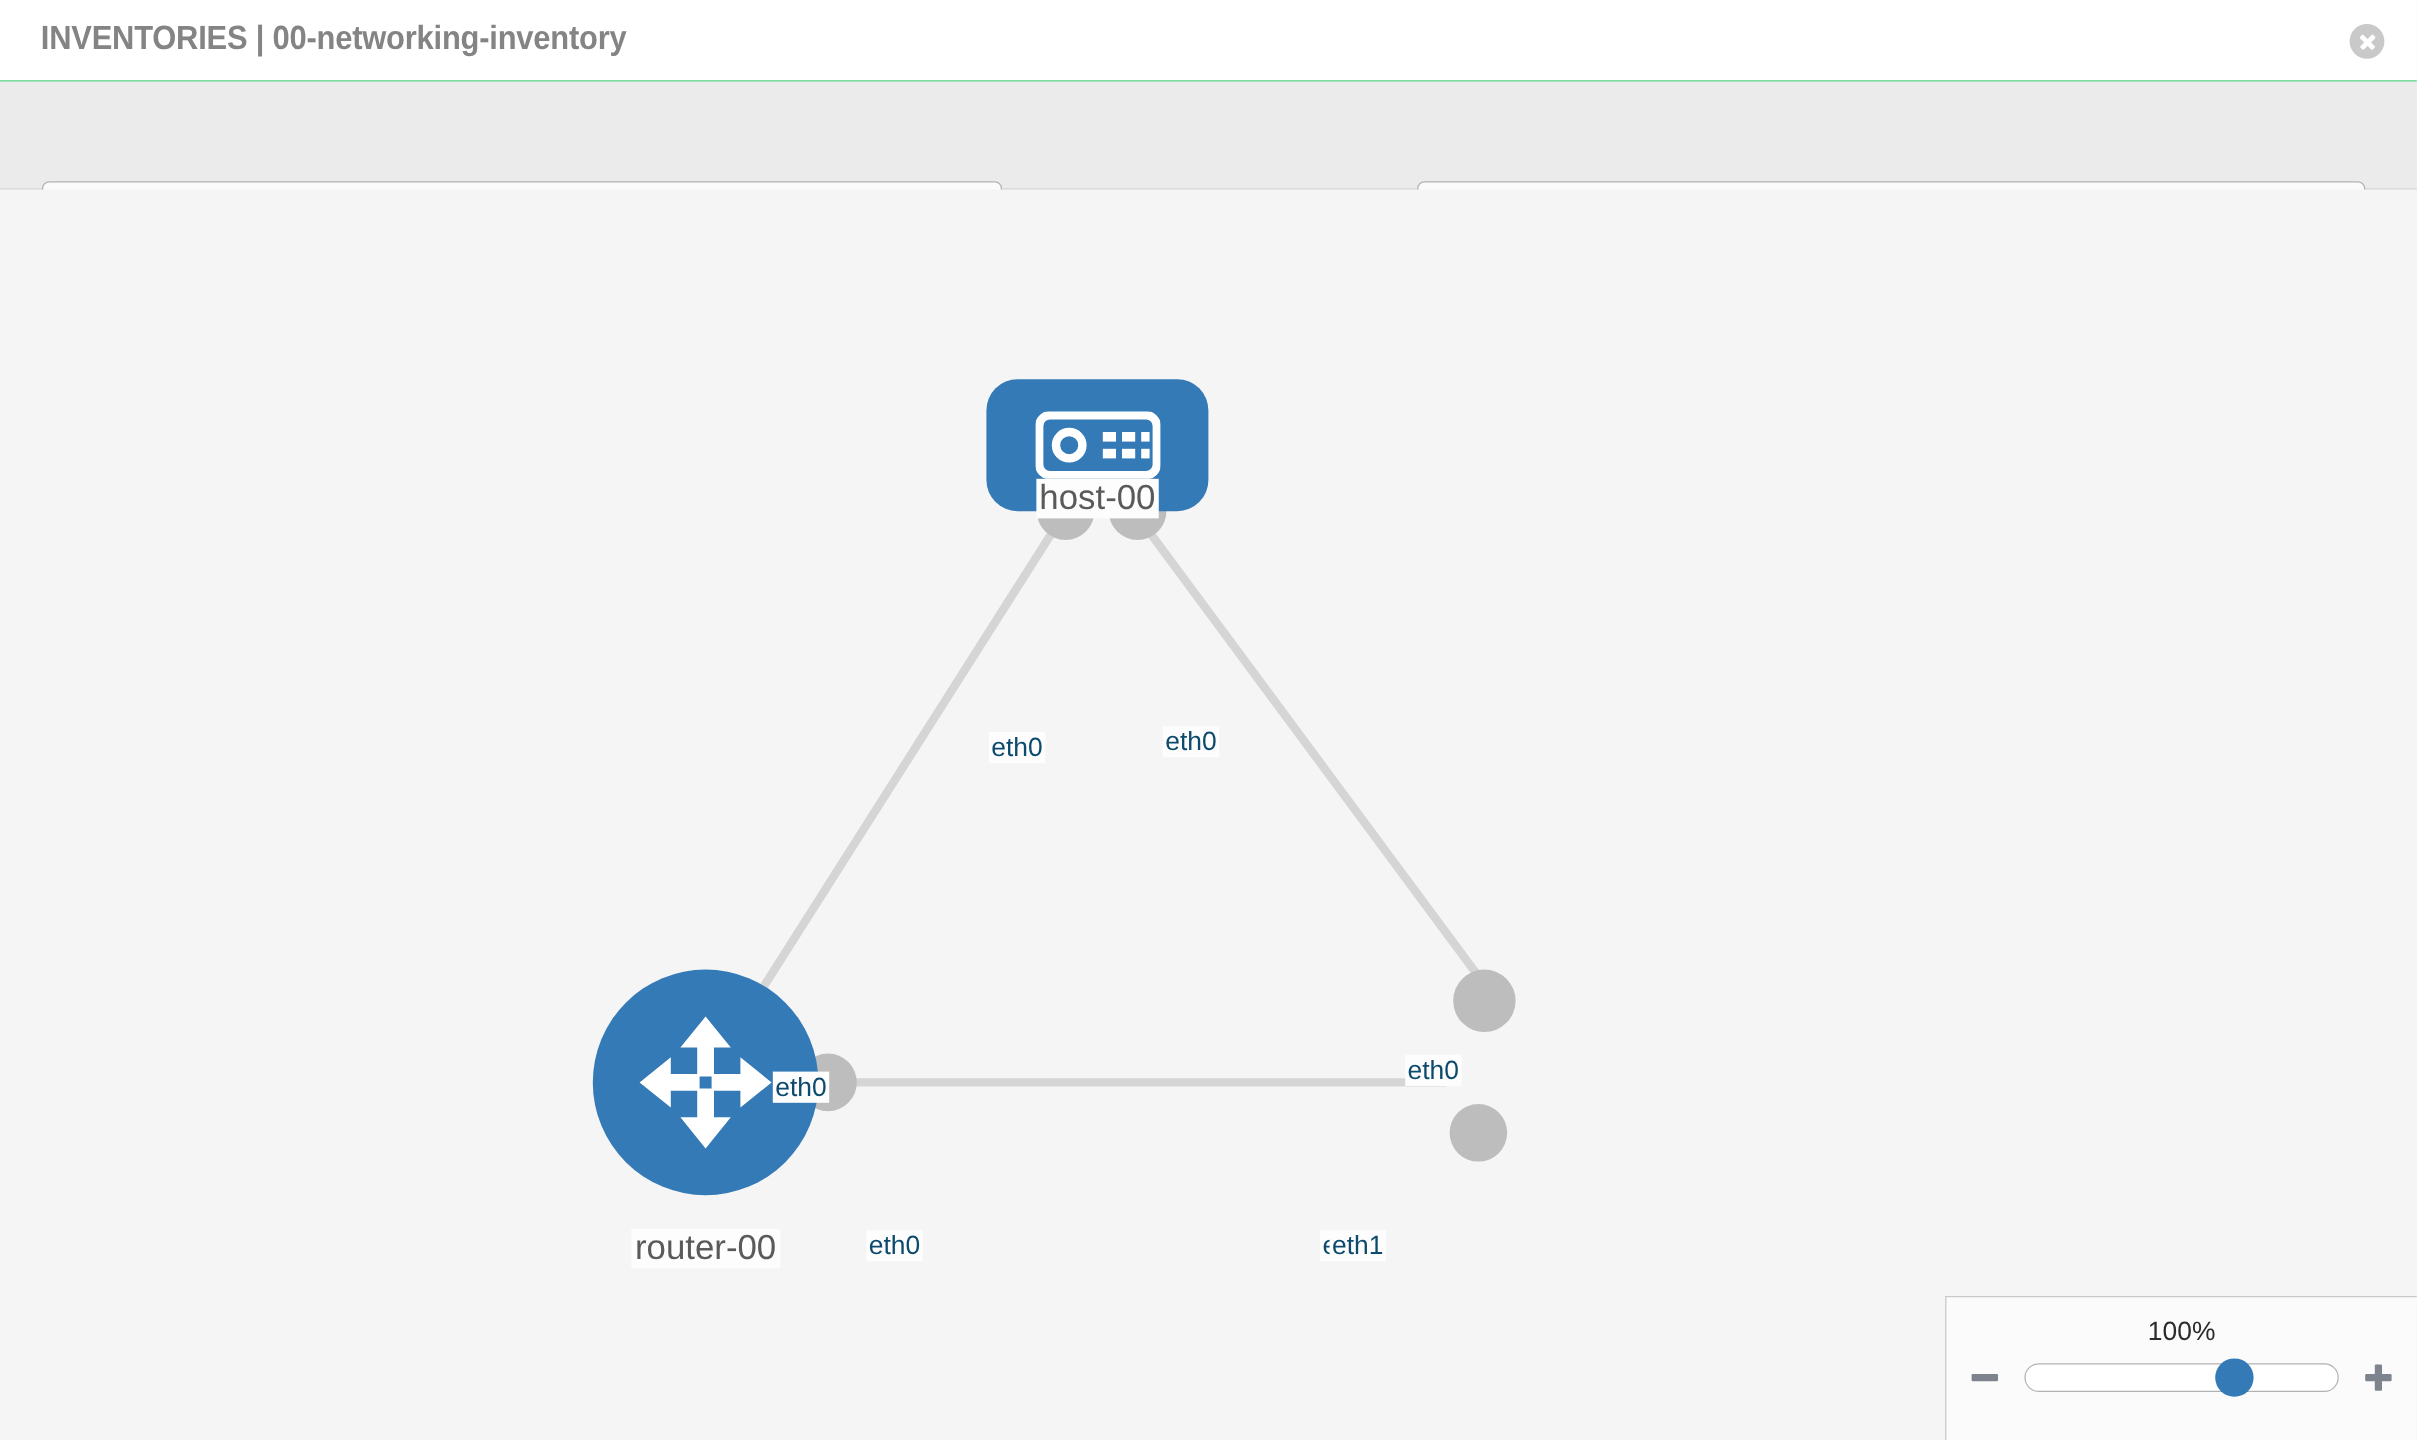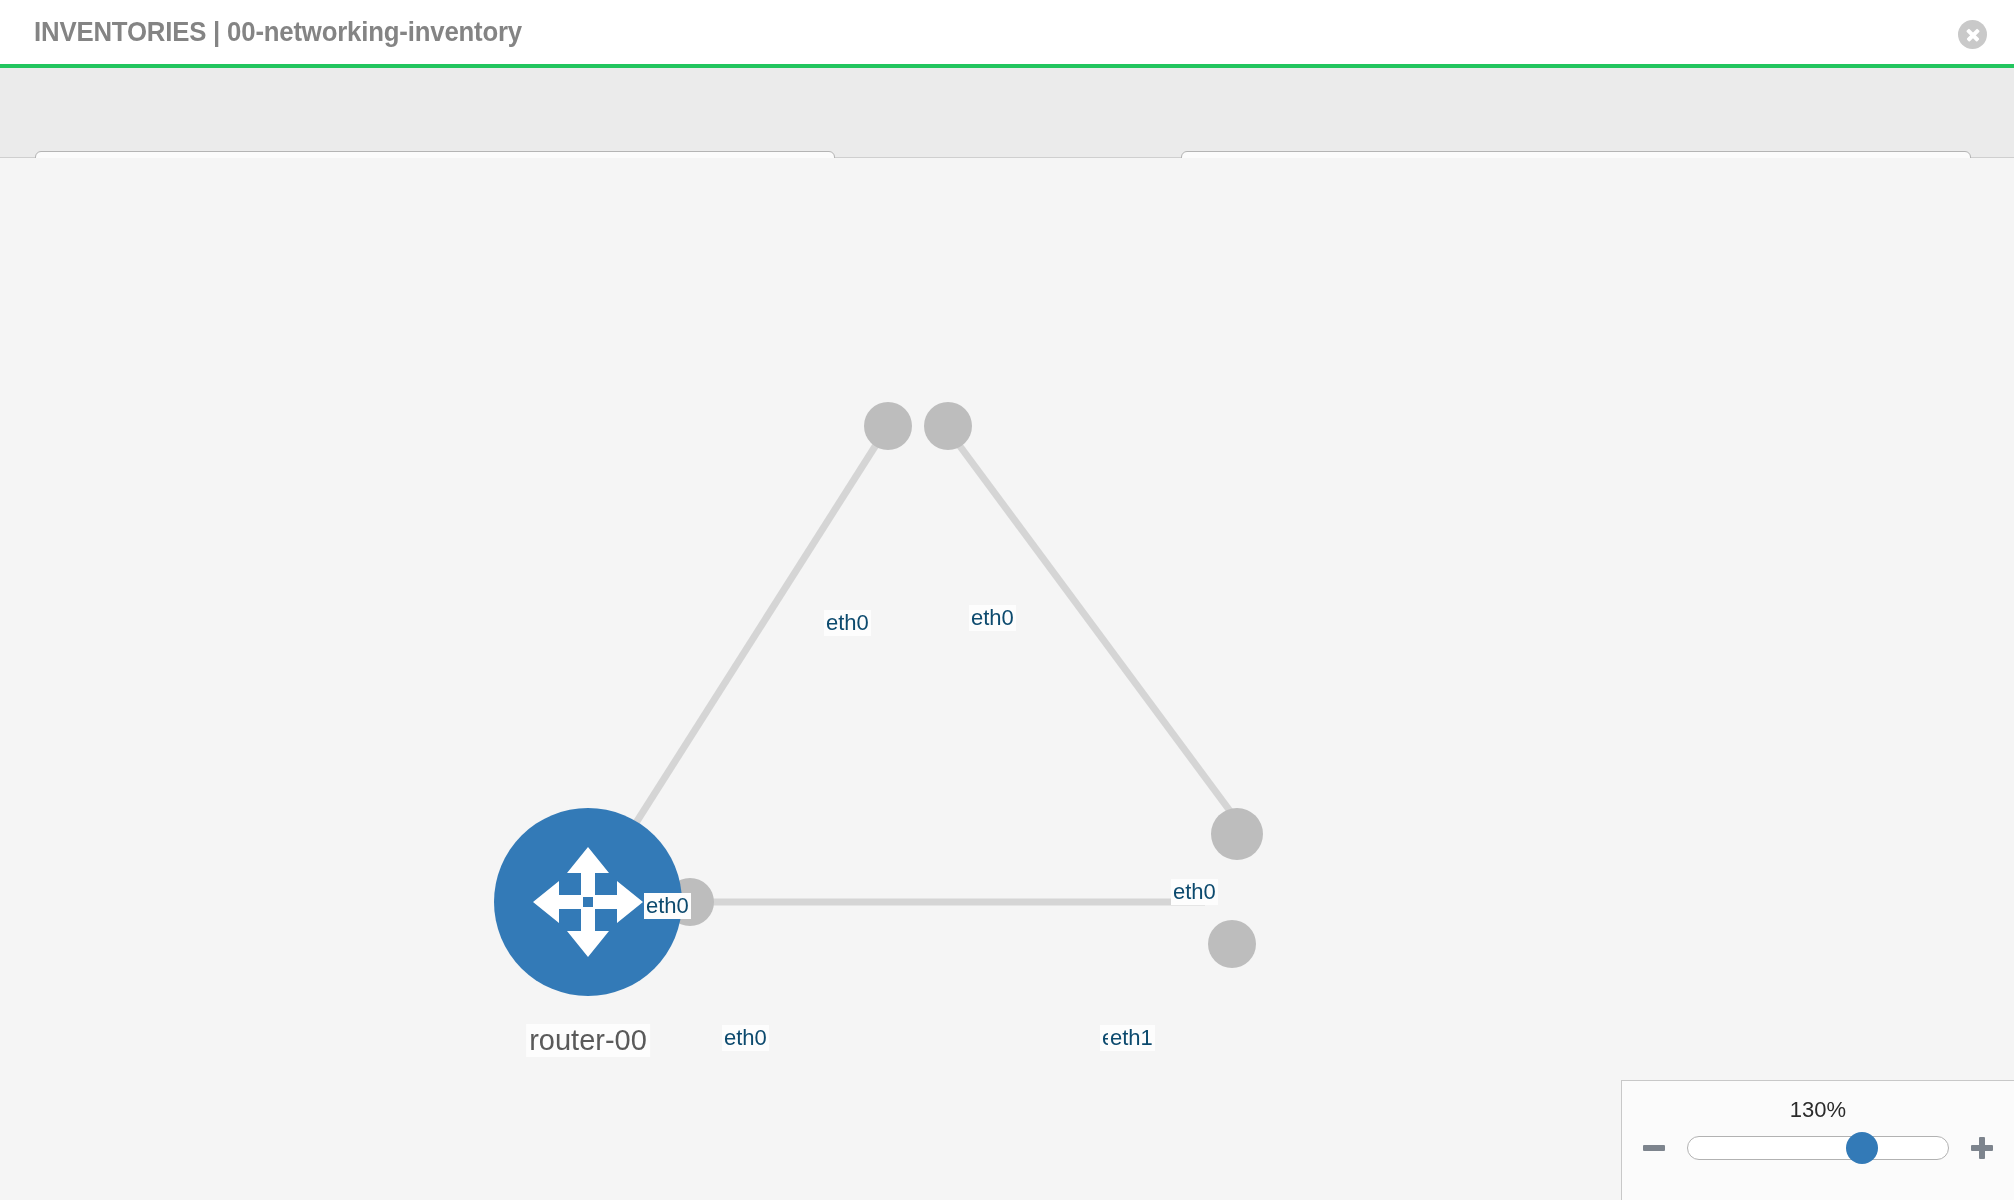--- a/index.html
+++ b/index.html
@@ -8,21 +8,21 @@
     background: #f6f6f6;
     font-family: "Liberation Sans", sans-serif;
     overflow: hidden;
   }
 
   
   .header {
     position: absolute; left: 0; top: 0;
     width: 2014px; height: 68px;
     background: #ffffff;
-    border-bottom: 4px solid #22c55e;
+    border-bottom: 1px solid #22c55e;
   }
   .page-title {
     position: absolute; left: 34px; top: 16px;
     font-size: 28px; font-weight: bold;
     color: #848484;
     letter-spacing: -0.2px;
     font-stretch: condensed;
     transform: scaleX(0.92); transform-origin: left center;
     white-space: nowrap;
   }
@@ -220,20 +220,35 @@
 
     <line x1="690" y1="744" x2="1205" y2="744" stroke="#d5d5d5" stroke-width="7"></line>
 
     <circle cx="888" cy="268" r="24" fill="#bdbdbd"></circle>
     <circle cx="948" cy="268" r="24" fill="#bdbdbd"></circle>
     <circle cx="690" cy="744" r="24" fill="#bdbdbd"></circle>
     <circle cx="1232" cy="786" r="24" fill="#bdbdbd"></circle>
     <circle cx="1237" cy="676" r="26" fill="#bdbdbd"></circle>
   </svg>
 
+  <div class="node" id="node-host">
+    <div class="node-shape">
+      <svg width="104" height="56" viewBox="0 0 104 56">
+        <rect x="3" y="3" width="98" height="50" rx="9" ry="9" fill="none" stroke="#ffffff" stroke-width="7"></rect>
+        <circle cx="28" cy="28" r="11" fill="none" stroke="#ffffff" stroke-width="7"></circle>
+        <rect x="56" y="17" width="11" height="8" fill="#ffffff"></rect>
+        <rect x="72" y="17" width="11" height="8" fill="#ffffff"></rect>
+        <rect x="88" y="17" width="7" height="8" fill="#ffffff"></rect>
+        <rect x="56" y="31" width="11" height="8" fill="#ffffff"></rect>
+        <rect x="72" y="31" width="11" height="8" fill="#ffffff"></rect>
+        <rect x="88" y="31" width="7" height="8" fill="#ffffff"></rect>
+      </svg>
+    </div>
+    <div class="node-label">host-00</div>
+  </div>
 
   <div class="node" id="node-router">
     <div class="node-shape">
       <svg width="122" height="122" viewBox="0 0 122 122">
         <g fill="#ffffff">
 
           <path d="M61 6 L82 32 L68 32 L68 56 L54 56 L54 32 L40 32 Z"></path>
 
           <path d="M61 116 L40 90 L54 90 L54 66 L68 66 L68 90 L82 90 Z"></path>
 
@@ -251,21 +266,21 @@
   <div class="iface-label" style="left:969px; top:447px;">eth0</div>
   <div class="iface-label" style="left:644px; top:735px;">eth0</div>
   <div class="iface-label" style="left:722px; top:867px;">eth0</div>
   <div class="iface-label" style="left:1171px; top:721px;">eth0</div>
   <div class="iface-label" style="left:1100px; top:867px;">eth0</div>
   <div class="iface-label" style="left:1108px; top:867px;">eth1</div>
 
 </div>
 
 <div class="zoom-panel">
-  <div class="zoom-value">130%</div>
+  <div class="zoom-value">100%</div>
   <div class="zoom-row">
     <div class="zoom-btn minus"></div>
     <div class="zoom-track">
       <div class="zoom-thumb" id="zoom-thumb" style="left: 67%;"></div>
     </div>
     <div class="zoom-btn plus"></div>
   </div>
 </div>
 
 </body></html>

